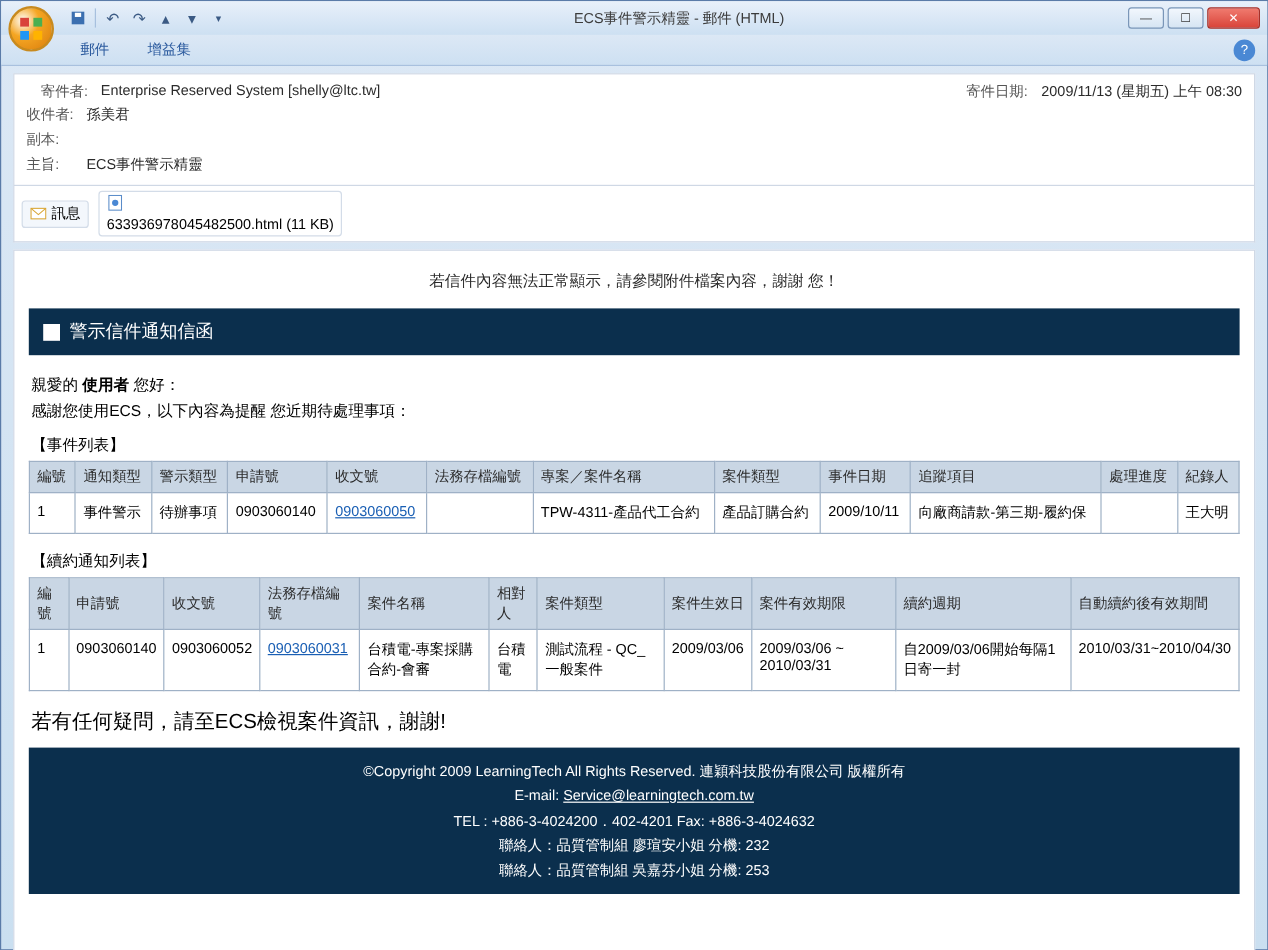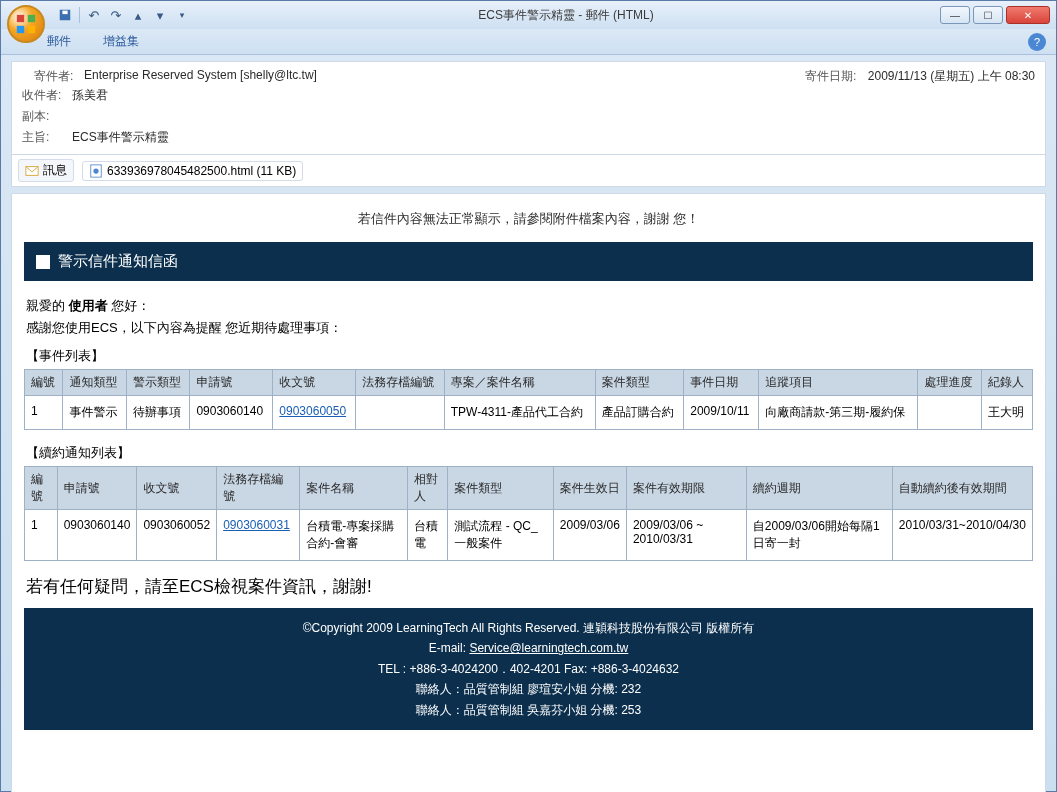--- a/index.html
+++ b/index.html
@@ -12,37 +12,37 @@
 .office-btn svg { width:22px; height:22px; }
 .qa-toolbar { margin-left: 50px; display: flex; gap: 2px; align-items: center; }
 .qa-btn { width: 20px; height: 20px; display: flex; align-items: center; justify-content: center; color: #3b5a84; font-size: 13px; cursor: pointer; }
 .qa-sep { width:1px; height:16px; background:#a7c0de; margin:0 2px; }
 .title-text { flex: 1; text-align: center; color: #3b3b3b; font-size: 12px; }
 .win-controls { display: flex; gap: 3px; margin-right:2px; }
 .win-btn { width: 30px; height: 18px; border: 1px solid #7a96b8; border-radius: 3px; background: linear-gradient(#f2f7fd,#d6e5f3); display:flex; align-items:center; justify-content:center; font-size:10px; color:#3b3b3b; cursor:pointer; }
 .win-btn.close { background: linear-gradient(#f07b6f,#d9443a); color:#fff; border-color:#a83028; width:44px; }
 
 
-.ribbon-tabs { height: 26px; display: flex; align-items: flex-end; padding-left: 36px; gap: 12px; border-bottom: 1px solid #a8c0de; background: linear-gradient(#dce8f5,#cde0f2); }
+.ribbon-tabs { height: 26px; display: flex; align-items: flex-end; padding-left: 56px; gap: 12px; border-bottom: 1px solid #a8c0de; background: linear-gradient(#dce8f5,#cde0f2); }
 .ribbon-tab { padding: 4px 10px; color: #2b5a9e; font-size: 12px; cursor: pointer; }
 .help-btn { margin-left:auto; margin-right:10px; width:18px;height:18px; border-radius:50%; background:#4a88d4; color:#fff; font-size:11px; display:flex;align-items:center;justify-content:center; align-self:center; cursor:pointer;}
 
 
 .msg-header { background:#fff; margin:6px 10px 0 10px; border:1px solid #cfd8e5; padding:6px 10px; font-size:12px; color:#2b2b2b; }
 .hdr-row { display:flex; padding:2px 0; }
 .hdr-label { width:50px; color:#555; }
 .hdr-value { flex:1; }
 .hdr-top { display:flex;margin-left:12px; }
 .hdr-top .left { flex:1; display:flex; }
 .sent-date-label { color:#555; margin-right:8px; }
 
 
 .attach-bar { margin:0 10px; background:#fff; border:1px solid #cfd8e5; border-top:none; padding:4px 6px; display:flex; align-items:center; gap:8px; font-size:12px; }
 .attach-tab { display:flex; align-items:center; gap:4px; padding:2px 6px; border:1px solid #d3dce8; background:#f3f7fc; border-radius:3px; }
-.attach-item { display:flex; align-items:flex-start; gap:4px; padding:2px 6px; border:1px solid #d3dce8; background:#fff; border-radius:3px; cursor:pointer; }
+.attach-item { display:flex; align-items:flex-start; gap:4px; padding:2px 6px; border:1px solid #d3dce8; background:#fff; border-radius:3px; cursor:pointer;flex-direction:column; }
 .icon-sm { width:14px; height:14px; display:inline-block; }
 
 
 .msg-body { margin:6px 10px 10px 10px; background:#fff; border:1px solid #cfd8e5; height:610px; padding:12px; overflow:auto; }
 .notice-top { text-align:center; margin:4px 0 14px 0; font-size:13px; color:#2b2b2b; }
 .banner { background:#0b2f4d; color:#fff; padding:10px 12px; font-size:15px; display:flex; align-items:center; gap:8px; }
 .banner .sq { width:14px; height:14px; background:#fff; display:inline-block; }
 .greeting { margin:16px 2px 4px 2px; font-size:13px; }
 .greeting b { font-weight:bold; }
 .subline { margin:4px 2px 10px 2px; font-size:13px; }

